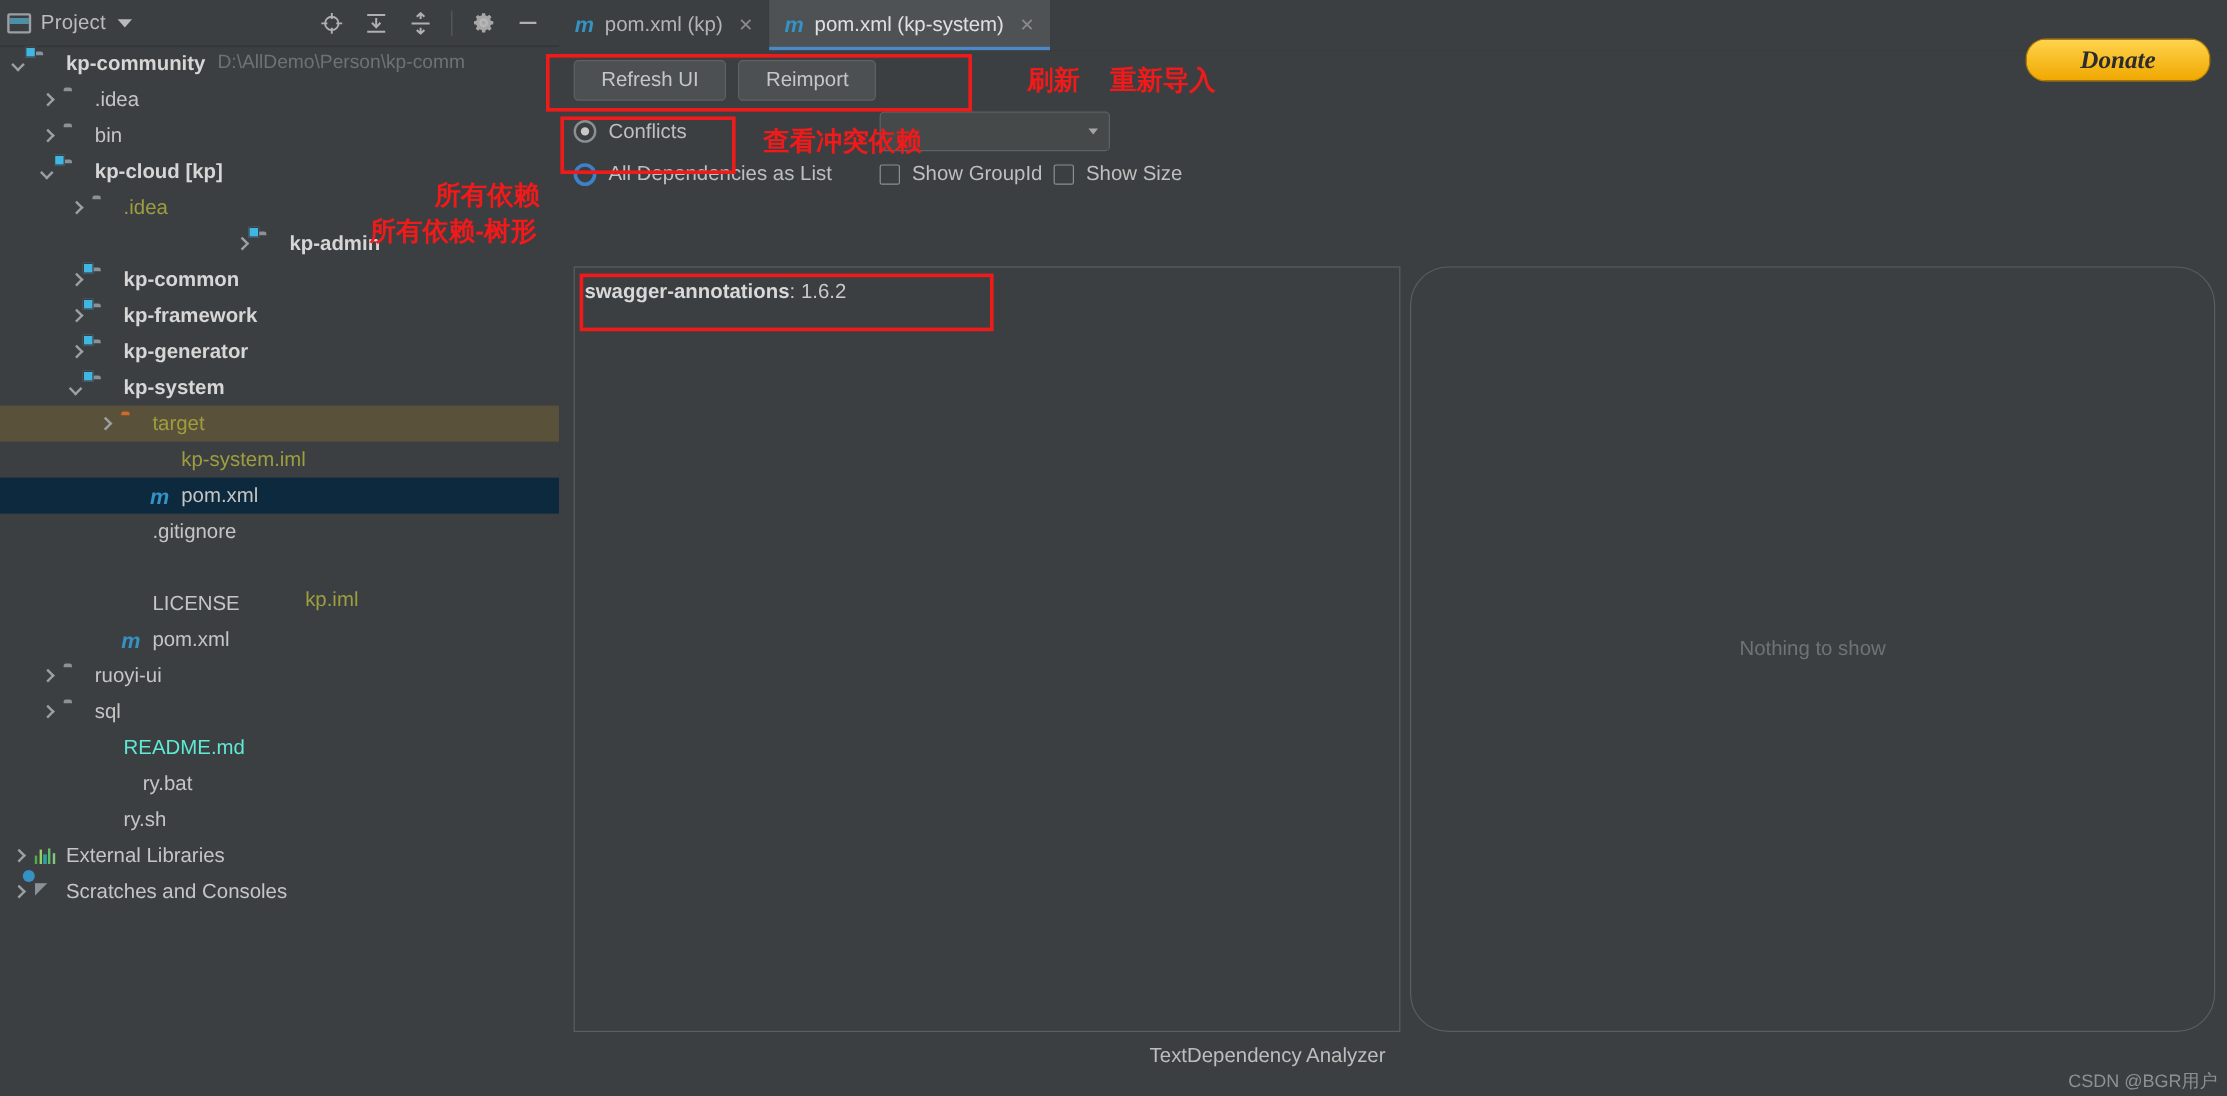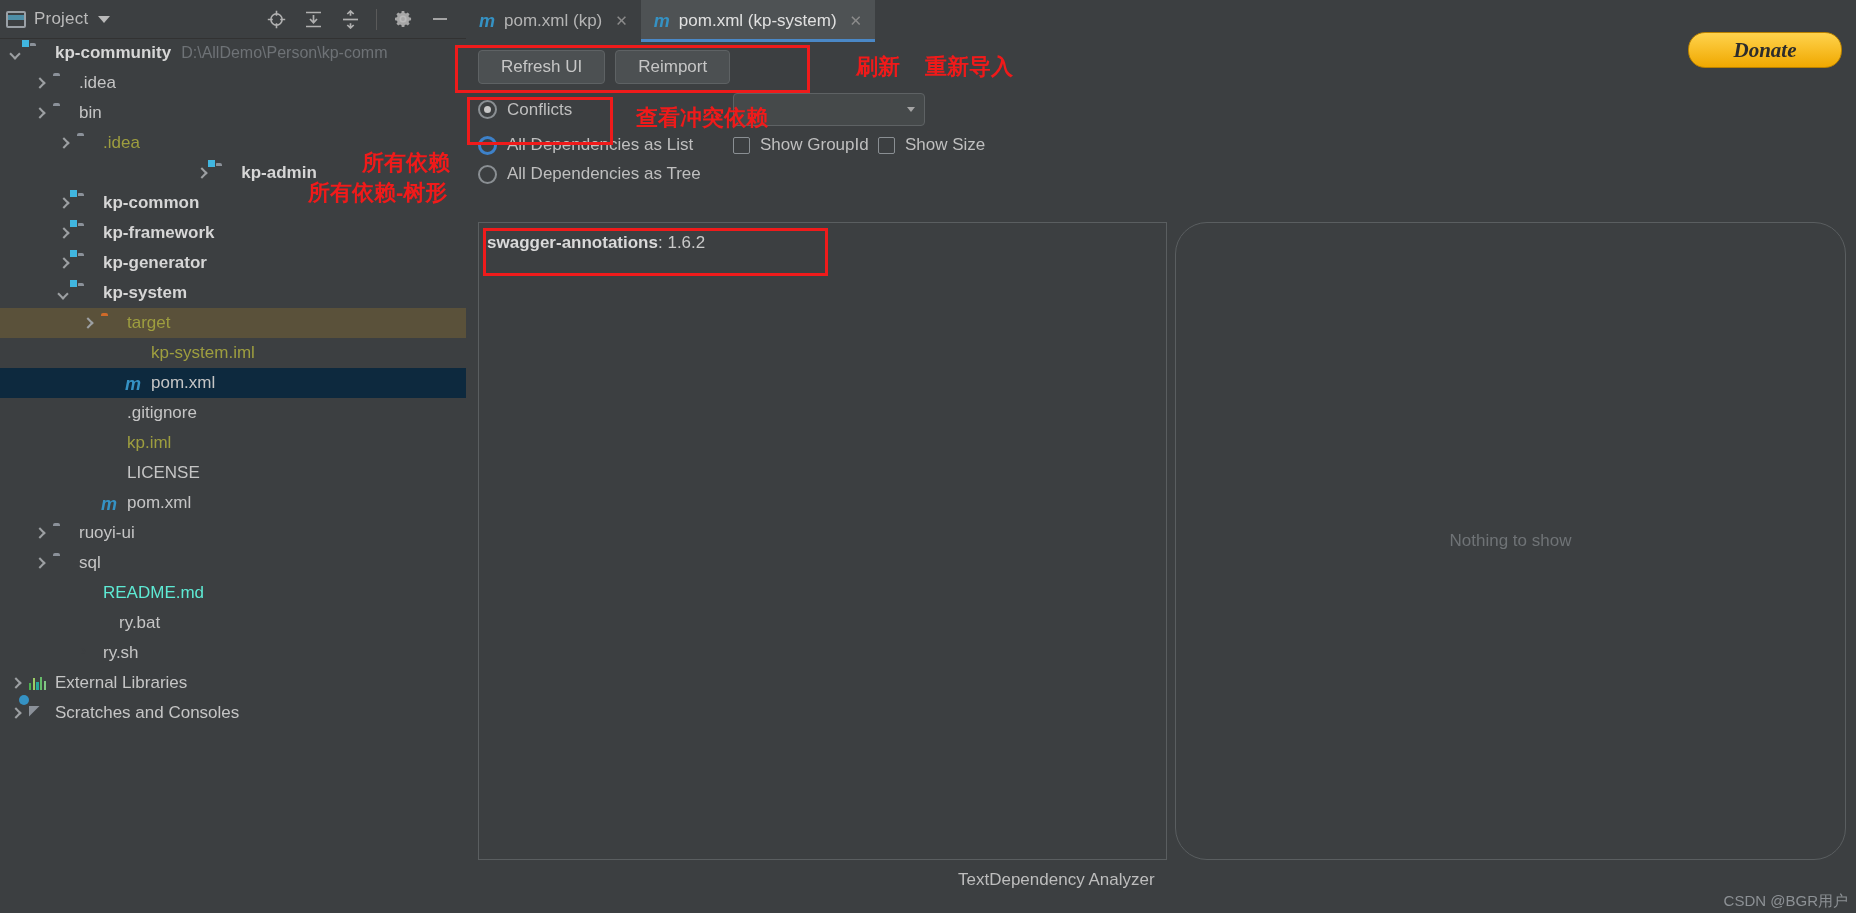--- a/index.html
+++ b/index.html
@@ -185,20 +185,26 @@
         <span style="width: 6px;"></span>
         <span class="ic"><span class="fold"></span></span>
         <span class="lbl norm">.idea</span>
       </div>
       <div class="node" style="padding-left: 32px;">
         <span class="arrow closed"></span>
         <span style="width: 6px;"></span>
         <span class="ic"><span class="fold"></span></span>
         <span class="lbl norm">bin</span>
       </div>
+      <div class="node" style="padding-left: 32px;">
+        <span class="arrow open"></span>
+        <span style="width: 6px;"></span>
+        <span class="ic"><span class="fold mod"></span></span>
+        <span class="lbl b">kp-cloud [kp]</span>
+      </div>
       <div class="node" style="padding-left: 56px;">
         <span class="arrow closed"></span>
         <span style="width: 6px;"></span>
         <span class="ic"><span class="fold"></span></span>
         <span class="lbl y">.idea</span>
       </div>
       <div class="node" style="padding-left: 45px; justify-content: center;">
         <span class="arrow closed"></span>
         <span style="width: 6px;"></span>
         <span class="ic"><span class="fold mod"></span></span>
@@ -245,21 +251,21 @@
         <span style="width: 6px;"></span>
         <span class="ic"><span class="mvn">m</span></span>
         <span class="lbl norm">pom.xml</span>
       </div>
       <div class="node" style="padding-left: 80px;">
         <span class="arrow"></span>
         <span style="width: 6px;"></span>
         <span class="ic"><span class="file git"></span></span>
         <span class="lbl norm">.gitignore</span>
       </div>
-      <div class="node" style="padding-left: 80px;">
+      <div class="node" style="padding-left: 80px; flex-direction: column;">
         <span class="arrow"></span>
         <span style="width: 6px;"></span>
         <span class="ic"><span class="file iml"></span></span>
         <span class="lbl y">kp.iml</span>
       </div>
       <div class="node" style="padding-left: 80px;">
         <span class="arrow"></span>
         <span style="width: 6px;"></span>
         <span class="ic"><span class="file lic"></span></span>
         <span class="lbl norm">LICENSE</span>
@@ -360,26 +366,20 @@
     <label class="opt" style="width:145px;">
       <span class="cbox"></span>
       <span>Show GroupId</span>
     </label>
     <label class="opt">
       <span class="cbox"></span>
       <span>Show Size</span>
     </label>
   </div>
 
-  <div class="optrow">
-    <label class="opt">
-      <span class="radio"></span>
-      <span>All Dependencies as Tree</span>
-    </label>
-  </div>
 
   <div class="splitwrap">
     <div class="pane left">
       <div class="dep">
         <b>swagger-annotations</b><span>:</span>
         <span>1.6.2</span>
       </div>
     </div>
     <div class="pane right">
       <span class="nothing">Nothing to show</span>

